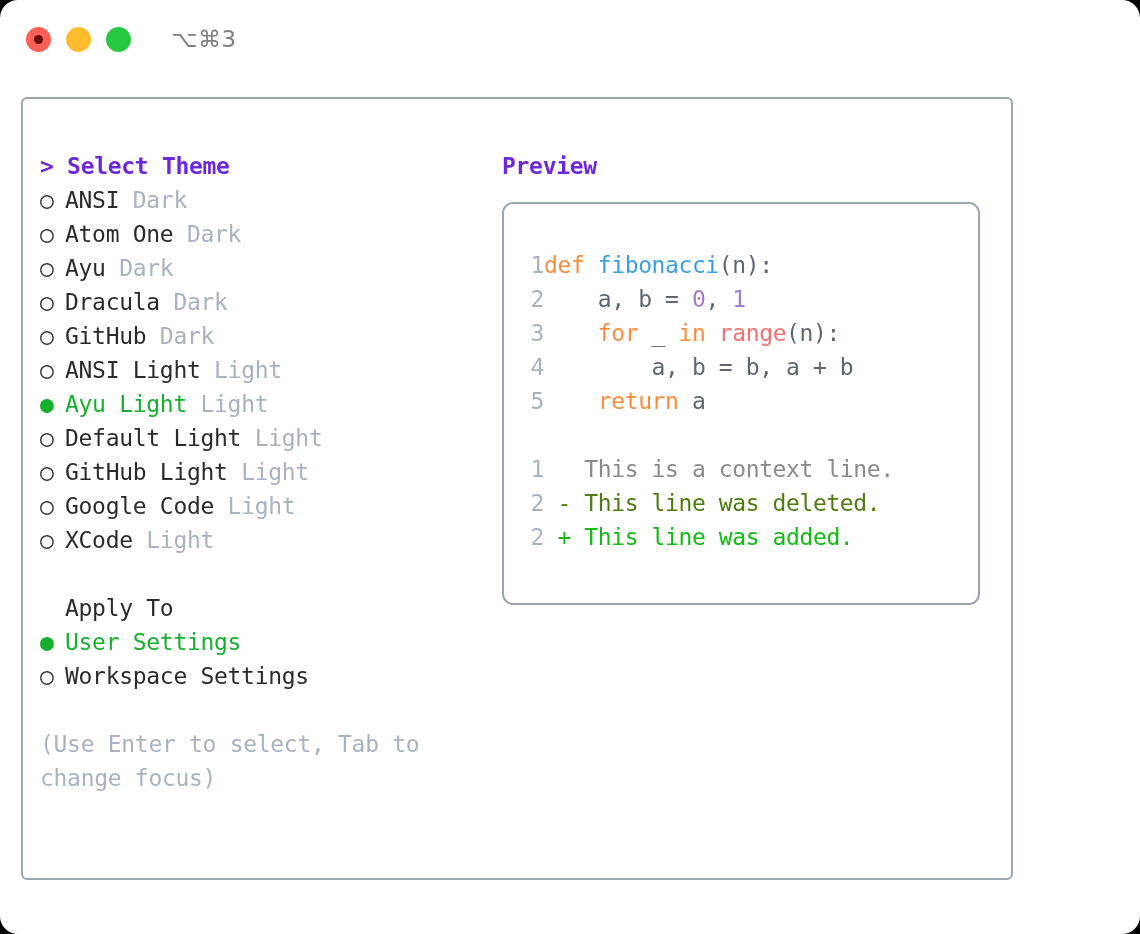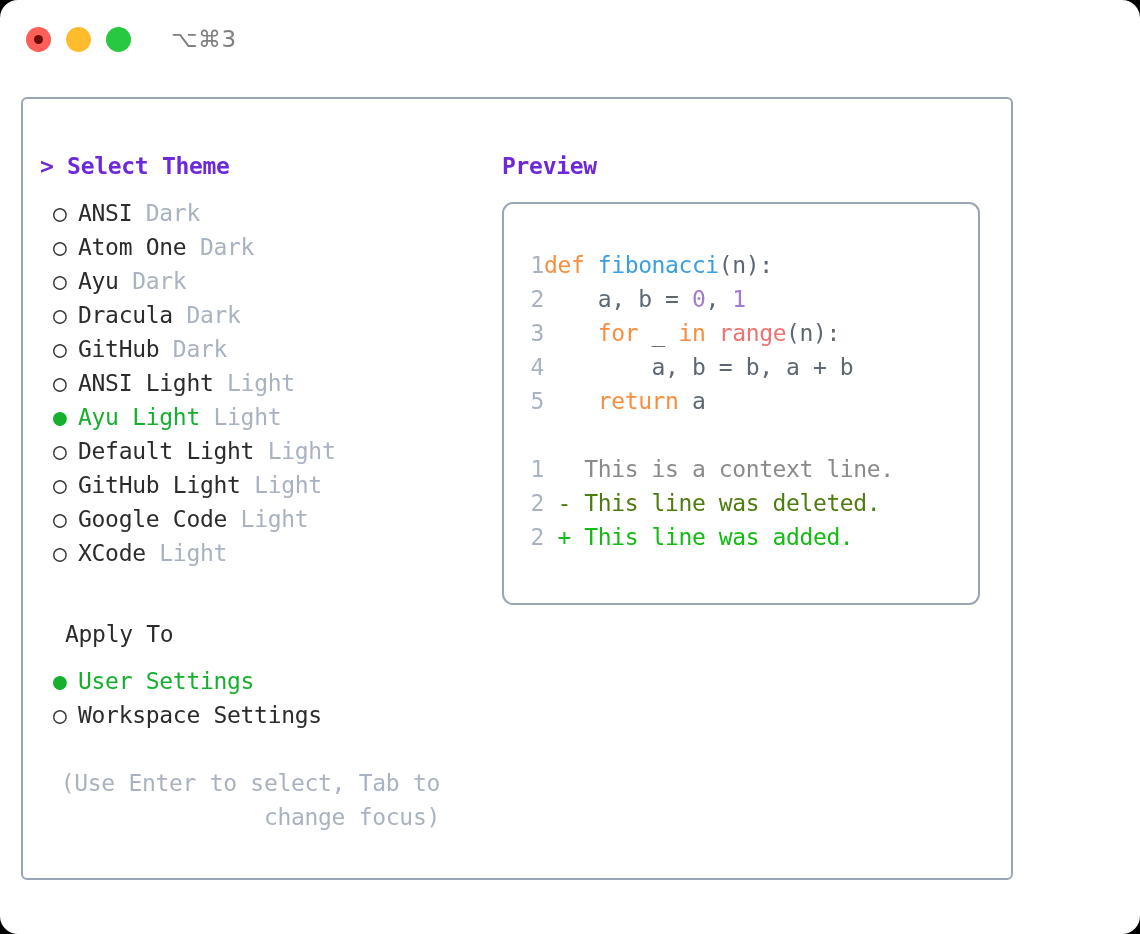--- a/index.html
+++ b/index.html
@@ -98,21 +98,21 @@
     font-size: 23px;
     font-weight: bold;
     color: #6d28d9;
     letter-spacing: -0.3px;
     height: 34px;
     line-height: 34px;
     white-space: pre;
   }
 
   
-  .list { margin: 13px; padding: 0; }
+  .list { margin: 0; padding: 0; }
   .row {
     height: 34px;
     line-height: 34px;
     font-size: 23px;
     color: #3b3b3b;
     white-space: pre;
     letter-spacing: -0.3px;
   }
   .bullet {
     display: inline-block;
@@ -136,21 +136,20 @@
 
   .spacer-block { height: 34px; }
 
   .hint {
     margin-top: 34px;
     font-size: 23px;
     line-height: 34px;
     color: #a8b2c1;
     letter-spacing: -0.3px;
     width: 400px;
-    text-align: right;
   }
 
   
   .preview-box {
     margin-top: 19px;
     width: 478px;
     height: 403px;
     border: 2px solid #9aa5b5;
     border-radius: 11px;
     box-sizing: border-box;

